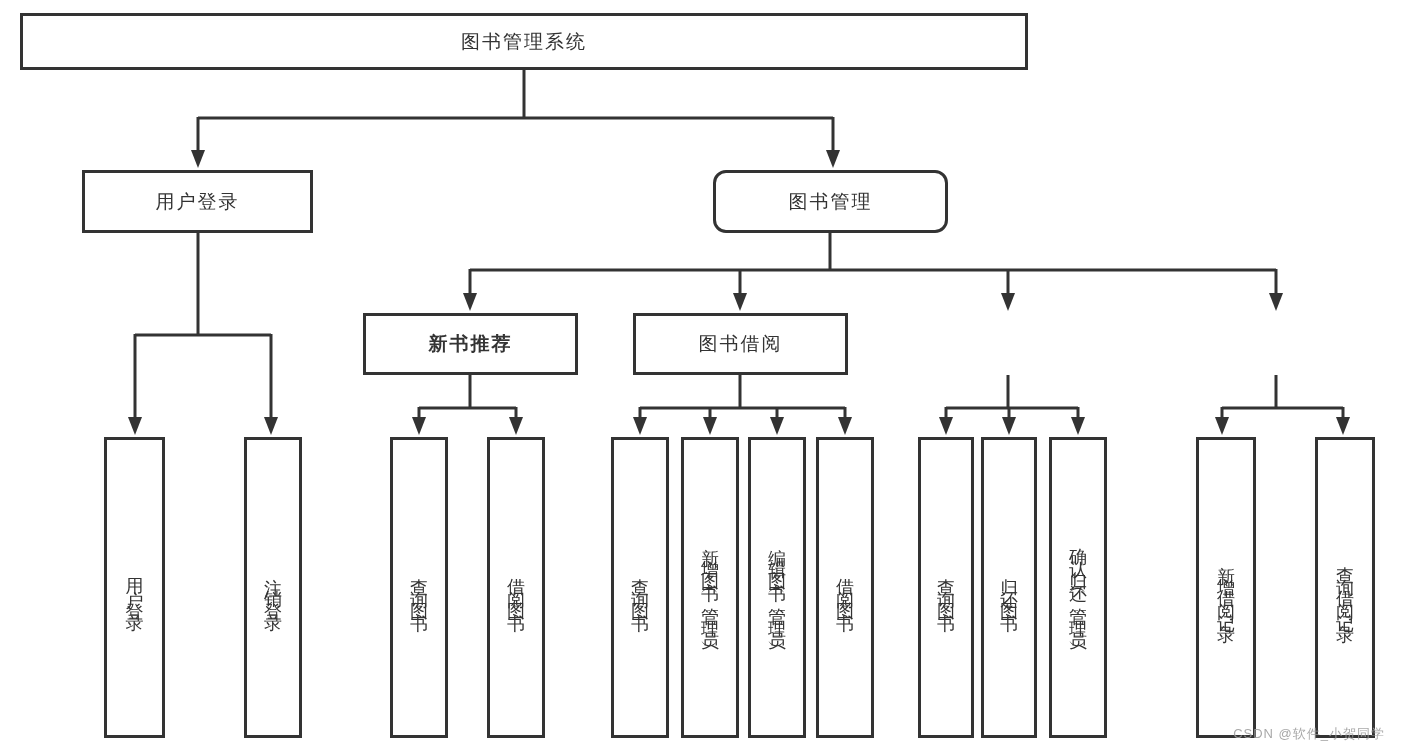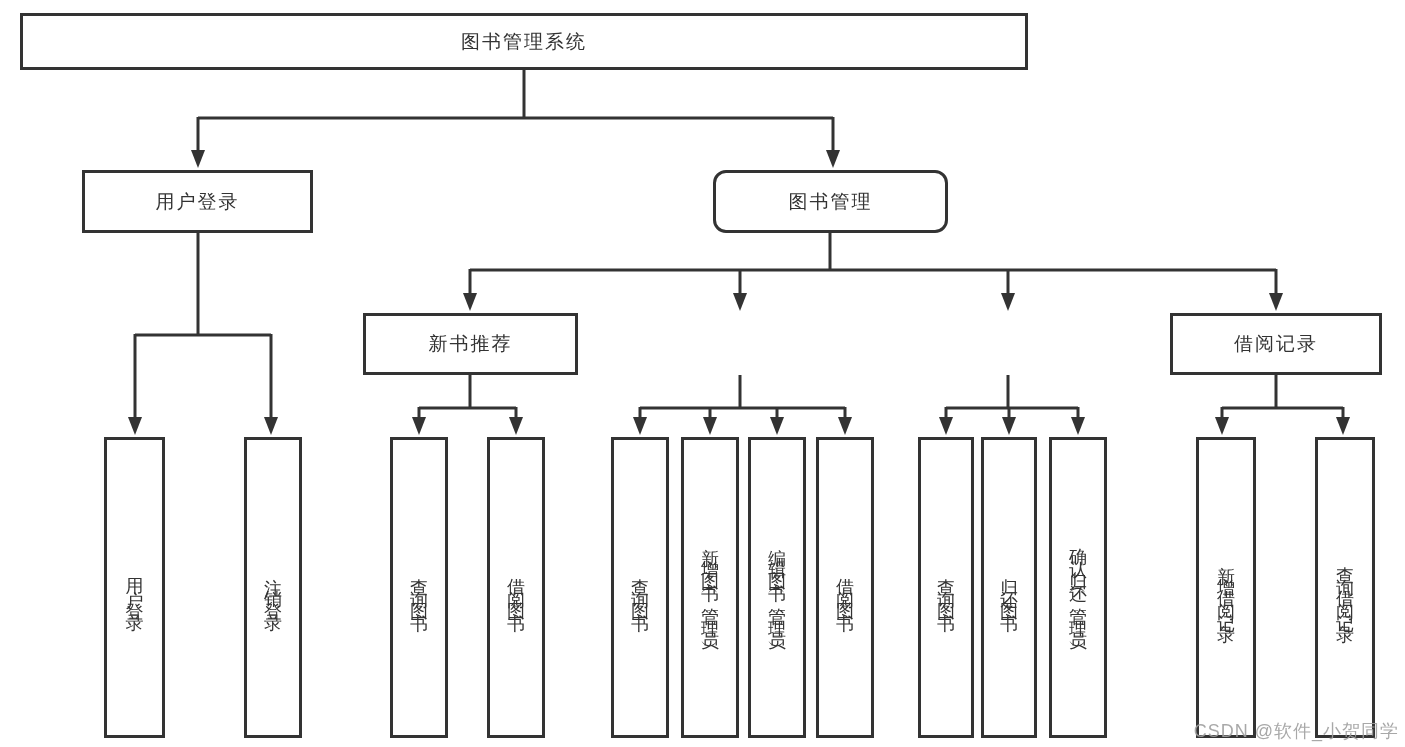--- a/index.html
+++ b/index.html
@@ -50,23 +50,23 @@
     writing-mode: vertical-rl;
     text-orientation: mixed;
     font-size: 18px;
     letter-spacing: 12px;
     line-height: 1;
     color: #333333;
     white-space: nowrap;
   }
   #watermark {
     position: absolute;
-    right: 6px;
+    right: 20px;
     bottom: 4px;
-    font-size: 18px;
+    font-size: 13px;
     color: rgba(158, 158, 158, 0.9);
     z-index: 5;
     letter-spacing: 1px;
   }
 </style>
 </head>
 <body>
 
 <div id="canvas">
 
@@ -144,25 +144,25 @@
     <span>图书管理系统</span>
   </div>
 
   <div class="hbox" style="left:82px; top:170px; width:231px; height:63px;">
     <span>用户登录</span>
   </div>
   <div class="hbox" style="left:713px; top:170px; width:235px; height:63px;border-radius:13px;">
     <span>图书管理</span>
   </div>
 
-  <div class="hbox" style="left:363px; top:313px; width:215px; height:62px;">
+  <div class="hbox" style="left:363px; top:313px; width:215px; height:62px;font-weight:bold;">
     <span>新书推荐</span>
   </div>
-  <div class="hbox" style="left:1170px; top:313px; width:212px; height:62px;">
-    <span>借阅记录</span>
+  <div class="hbox" style="left:633px; top:313px; width:215px; height:62px;">
+    <span>图书借阅</span>
   </div>
 
   <div class="vbox" style="left:104px; width:61px;">
     <span class="vtext">用户登录</span>
   </div>
   <div class="vbox" style="left:244px; width:58px;">
     <span class="vtext">注销登录</span>
   </div>
 
   <div class="vbox" style="left:390px; width:58px;">

